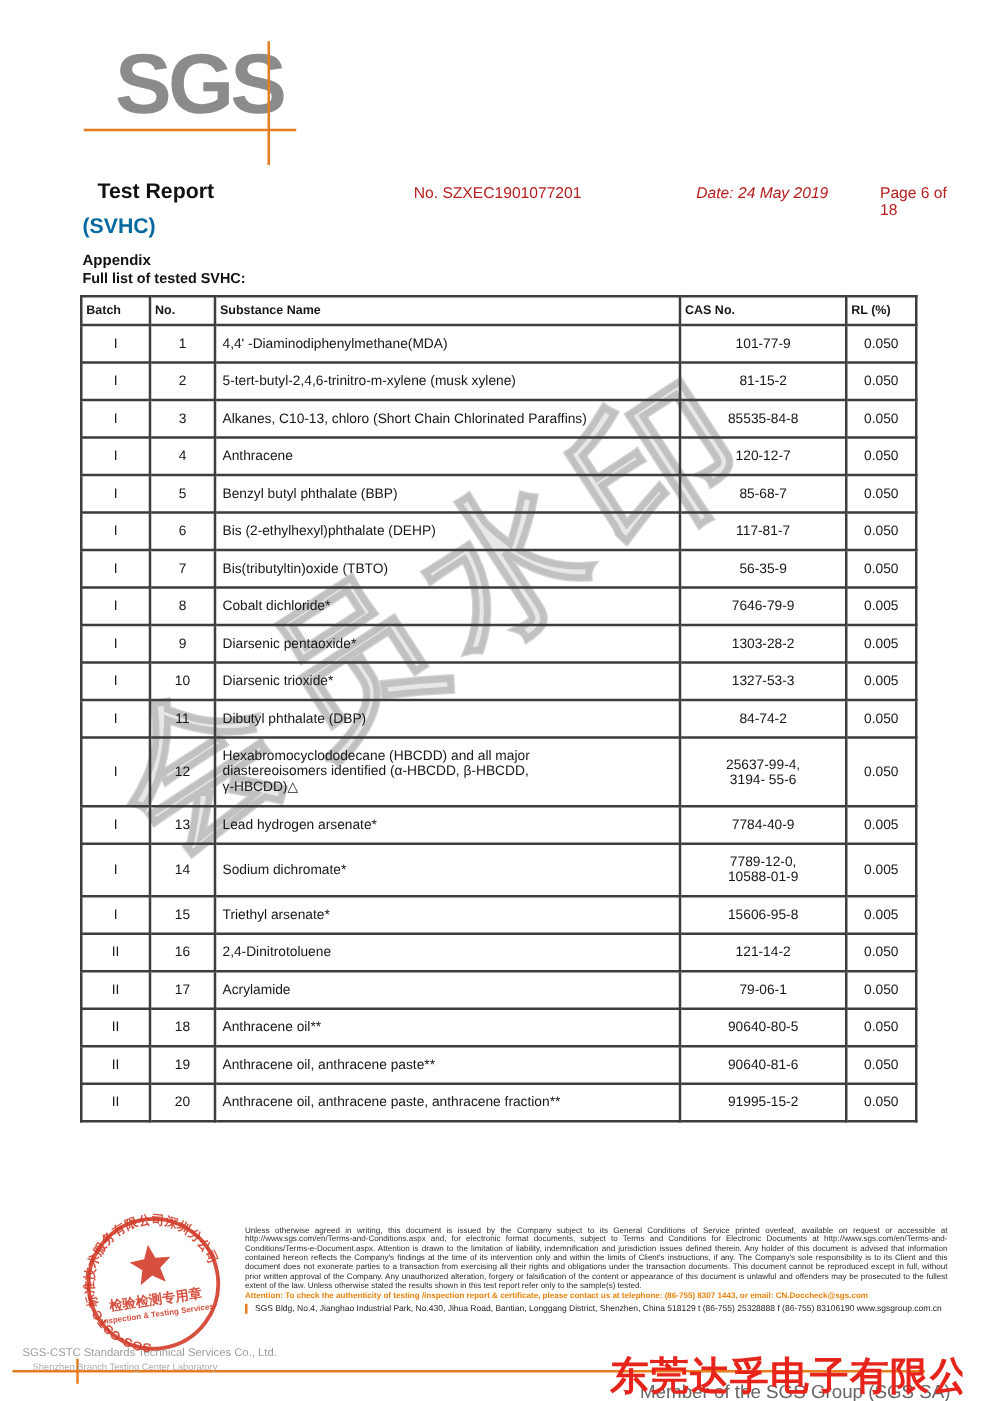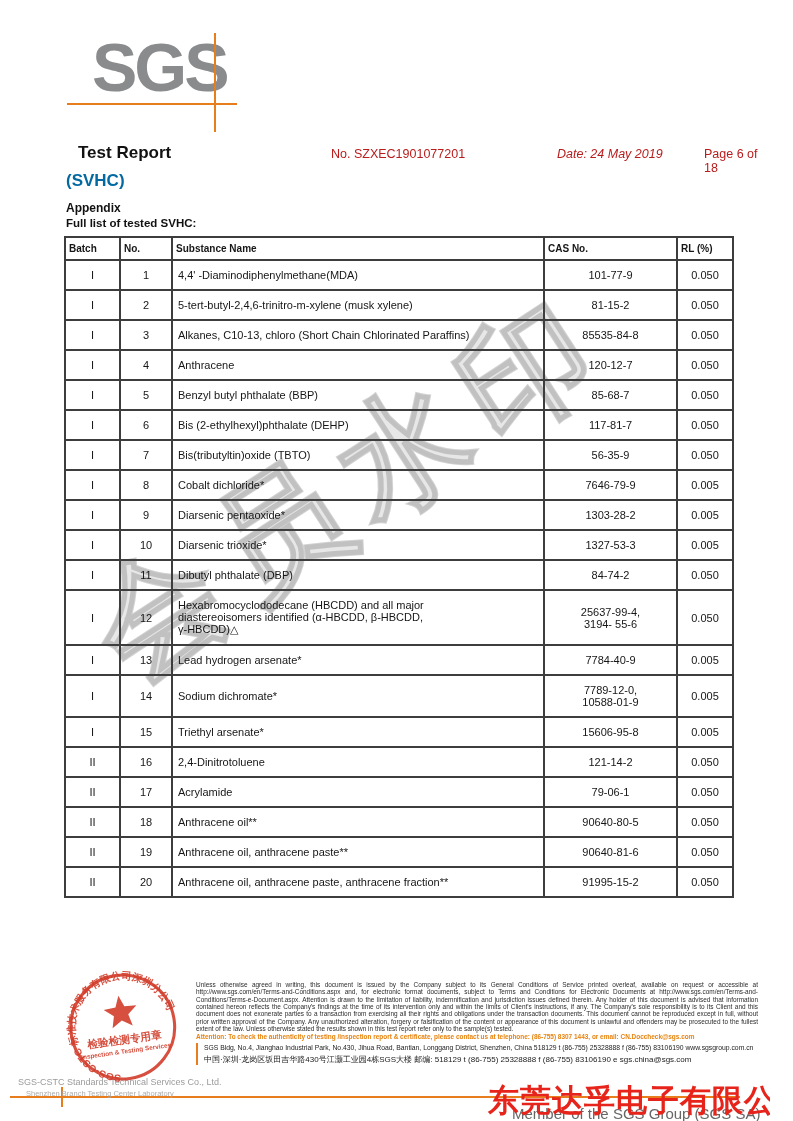--- a/index.html
+++ b/index.html
@@ -239,21 +239,20 @@
           <td class="c-center">0.050</td>
         </tr>
       </tbody>
   </table>
 
   <div class="disc-block">
     <div class="disclaimer">Unless otherwise agreed in writing, this document is issued by the Company subject to its General Conditions of Service printed overleaf, available on request or accessible at http://www.sgs.com/en/Terms-and-Conditions.aspx and, for electronic format documents, subject to Terms and Conditions for Electronic Documents at http://www.sgs.com/en/Terms-and-Conditions/Terms-e-Document.aspx. Attention is drawn to the limitation of liability, indemnification and jurisdiction issues defined therein. Any holder of this document is advised that information contained hereon reflects the Company's findings at the time of its intervention only and within the limits of Client's instructions, if any. The Company's sole responsibility is to its Client and this document does not exonerate parties to a transaction from exercising all their rights and obligations under the transaction documents. This document cannot be reproduced except in full, without prior written approval of the Company. Any unauthorized alteration, forgery or falsification of the content or appearance of this document is unlawful and offenders may be prosecuted to the fullest extent of the law. Unless otherwise stated the results shown in this test report refer only to the sample(s) tested.</div>
     <div class="attention">Attention: To check the authenticity of testing /inspection report &amp; certificate, please contact us at telephone: (86-755) 8307 1443, or email: CN.Doccheck@sgs.com</div>
     <div class="addr-block">
       <div class="addr-en">SGS Bldg, No.4, Jianghao Industrial Park, No.430, Jihua Road, Bantian, Longgang District, Shenzhen, China 518129    t (86-755) 25328888    f (86-755) 83106190    www.sgsgroup.com.cn</div>
-      <div class="addr-cn">中国·深圳·龙岗区坂田吉华路430号江灏工业园4栋SGS大楼    邮编: 518129    t (86-755) 25328888    f (86-755) 83106190    e  sgs.china@sgs.com</div>
     </div>
   </div>
 
   <div class="stamp-wrap">
     <svg width="114" height="114" viewBox="0 0 112 112">
       <defs>
         <path id="ringpath" d="M 56 103 A 47 47 0 1 1 56.01 103" fill="none"></path>
       </defs>
       <circle cx="56" cy="56" r="51" fill="none" stroke="#d13c2a" stroke-width="3" opacity="0.9"></circle>
       <text font-size="10" fill="#d13c2a" font-weight="bold" opacity="0.9" font-family="sans-serif">

